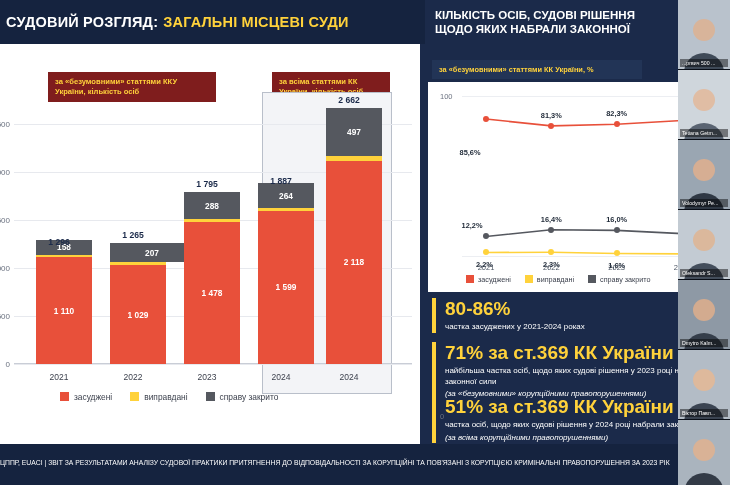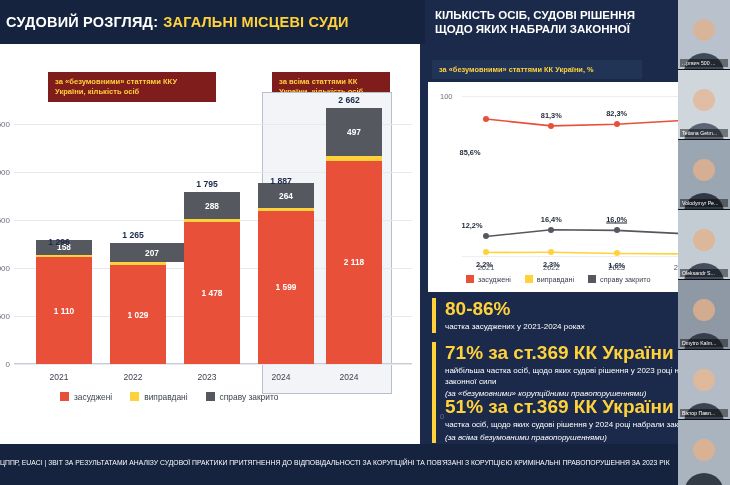--- a/index.html
+++ b/index.html
@@ -229,21 +229,21 @@
           <div class="dlab" style="left: 89.3333px; top: 18.92px;">81,3%</div>
           <div class="pt red" style="left: 154.667px; top: 28.32px;"></div>
           <div class="dlab" style="left: 154.667px; top: 17.32px;">82,3%</div>
           <div class="pt red" style="left: 220px; top: 24.48px;"></div>
           <div class="dlab" style="left: 234px; top: 13.48px;">84,7%</div>
           <div class="pt gre" style="left: 24px; top: 140.48px;"></div>
           <div class="dlab" style="left: 10px; top: 129.48px;">12,2%</div>
           <div class="pt gre" style="left: 89.3333px; top: 133.76px;"></div>
           <div class="dlab" style="left: 89.3333px; top: 122.76px;">16,4%</div>
           <div class="pt gre" style="left: 154.667px; top: 134.4px;"></div>
-          <div class="dlab" style="left: 154.667px; top: 123.4px; text-decoration: underline;">16,0%</div>
+          <div class="dlab" style="left: 154.667px; top: 123.4px;">16,0%</div>
           <div class="pt gre" style="left: 220px; top: 137.6px;"></div>
           <div class="dlab" style="left: 234px; top: 126.6px;">14,0%</div>
           <div class="pt yel" style="left: 24px; top: 156.48px;"></div>
           <div class="dlab" style="left: 18px; top: 168.48px; padding-left: 9px;">2,2%</div>
           <div class="pt yel" style="left: 89.3333px; top: 156.32px;"></div>
           <div class="dlab" style="left: 89.3333px; top: 168.32px;">2,3%</div>
           <div class="pt yel" style="left: 154.667px; top: 157.44px;"></div>
           <div class="dlab" style="left: 154.667px; top: 169.44px;">1,6%</div>
           <div class="pt yel" style="left: 220px; top: 157.92px;"></div>
           <div class="dlab" style="left: 234px; top: 169.92px;">1,3%</div>
@@ -264,21 +264,21 @@
       <div class="sub">частка засуджених у 2021-2024 роках</div>
     </div>
     <div class="stat s2">
       <div class="big">71% за ст.369 КК України</div>
       <div class="sub">найбільша частка осіб, щодо яких судові рішення у 2023 році набрали законної сили</div>
       <div class="sub"><i>(за «безумовними» корупційними правопорушеннями)</i></div>
     </div>
     <div class="stat s3">
       <div class="big">51% за ст.369 КК України</div>
       <div class="sub">частка осіб, щодо яких судові рішення у 2024 році набрали законної сили</div>
-      <div class="sub"><i>(за всіма безумовними правопорушеннями)</i></div>
+      <div class="sub"><i>(за всіма корупційними правопорушеннями)</i></div>
     </div>
   </div>
 
   <div class="footer">
     <div class="ftxt">ЦППР, EUACI | ЗВІТ ЗА РЕЗУЛЬТАТАМИ АНАЛІЗУ СУДОВОЇ ПРАКТИКИ ПРИТЯГНЕННЯ ДО ВІДПОВІДАЛЬНОСТІ ЗА КОРУПЦІЙНІ ТА ПОВ'ЯЗАНІ З КОРУПЦІЄЮ КРИМІНАЛЬНІ ПРАВОПОРУШЕННЯ ЗА 2023 РІК</div>
   </div>
 
   <div class="vstrip" id="vstrip">
       <div class="vtile" style="background: rgb(185, 194, 204);">
         <div class="shoulders" style="background: rgb(63, 74, 88);"></div>

